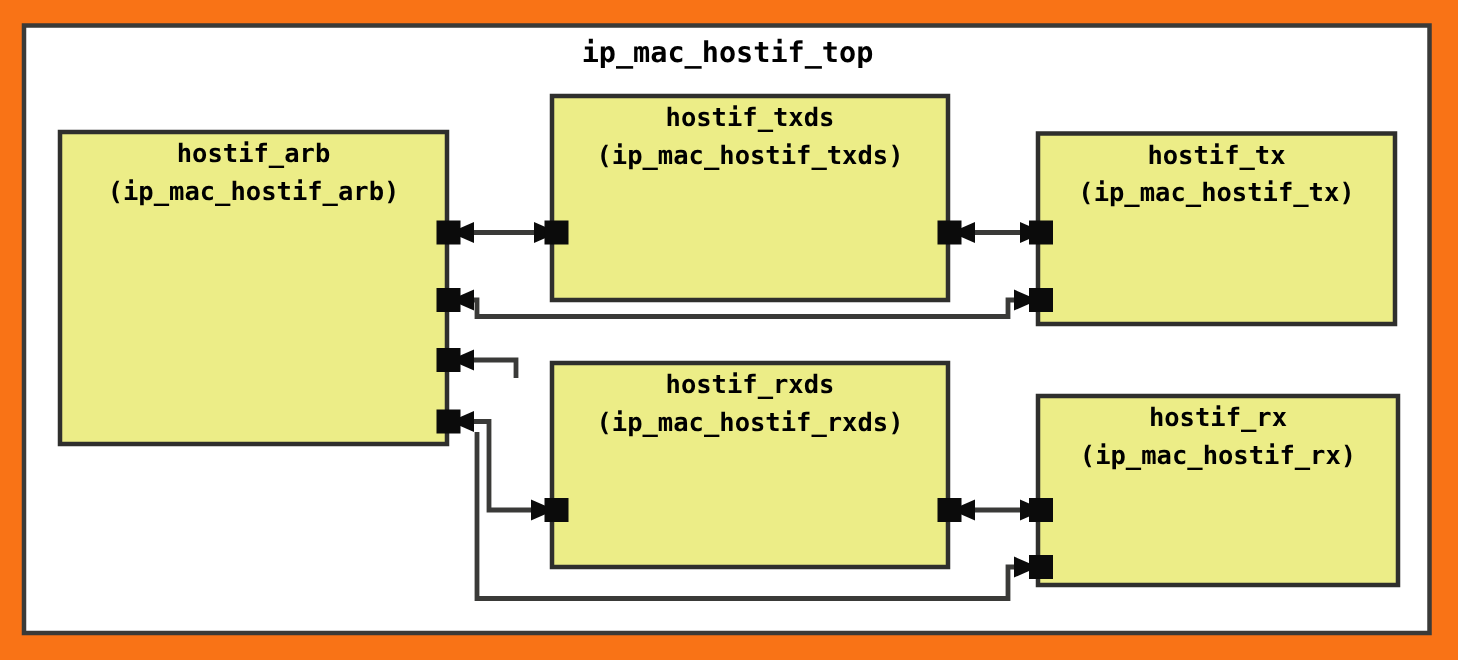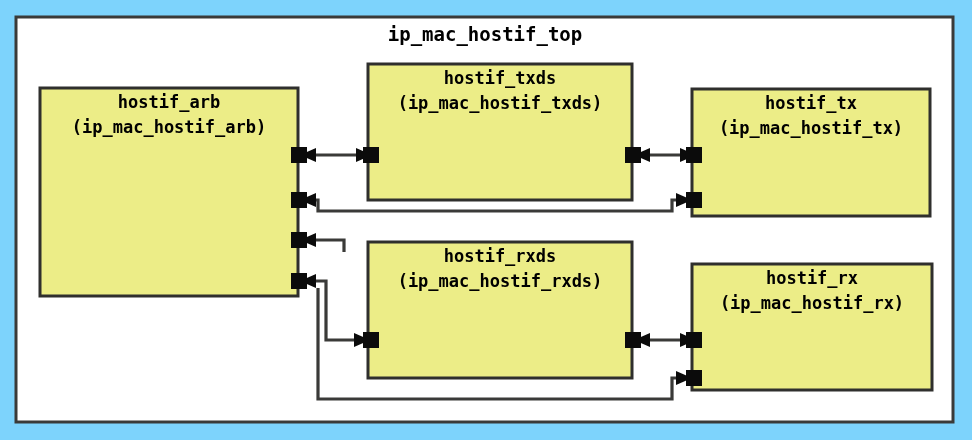--- a/index.html
+++ b/index.html
@@ -5,21 +5,21 @@
 <style>
   html, body {
     margin: 0;
     padding: 0;
     background: #ffffff;
   }
   #canvas {
     position: relative;
     width: 972px;
     height: 440px;
-    background: #7dd3fc;
+    background: #f97316;
     font-family: "DejaVu Sans Mono", "Liberation Mono", monospace;
     overflow: hidden;
   }
   svg.diagram {
     position: absolute;
     left: 0;
     top: 0;
     width: 972px;
     height: 440px;
     display: block;

